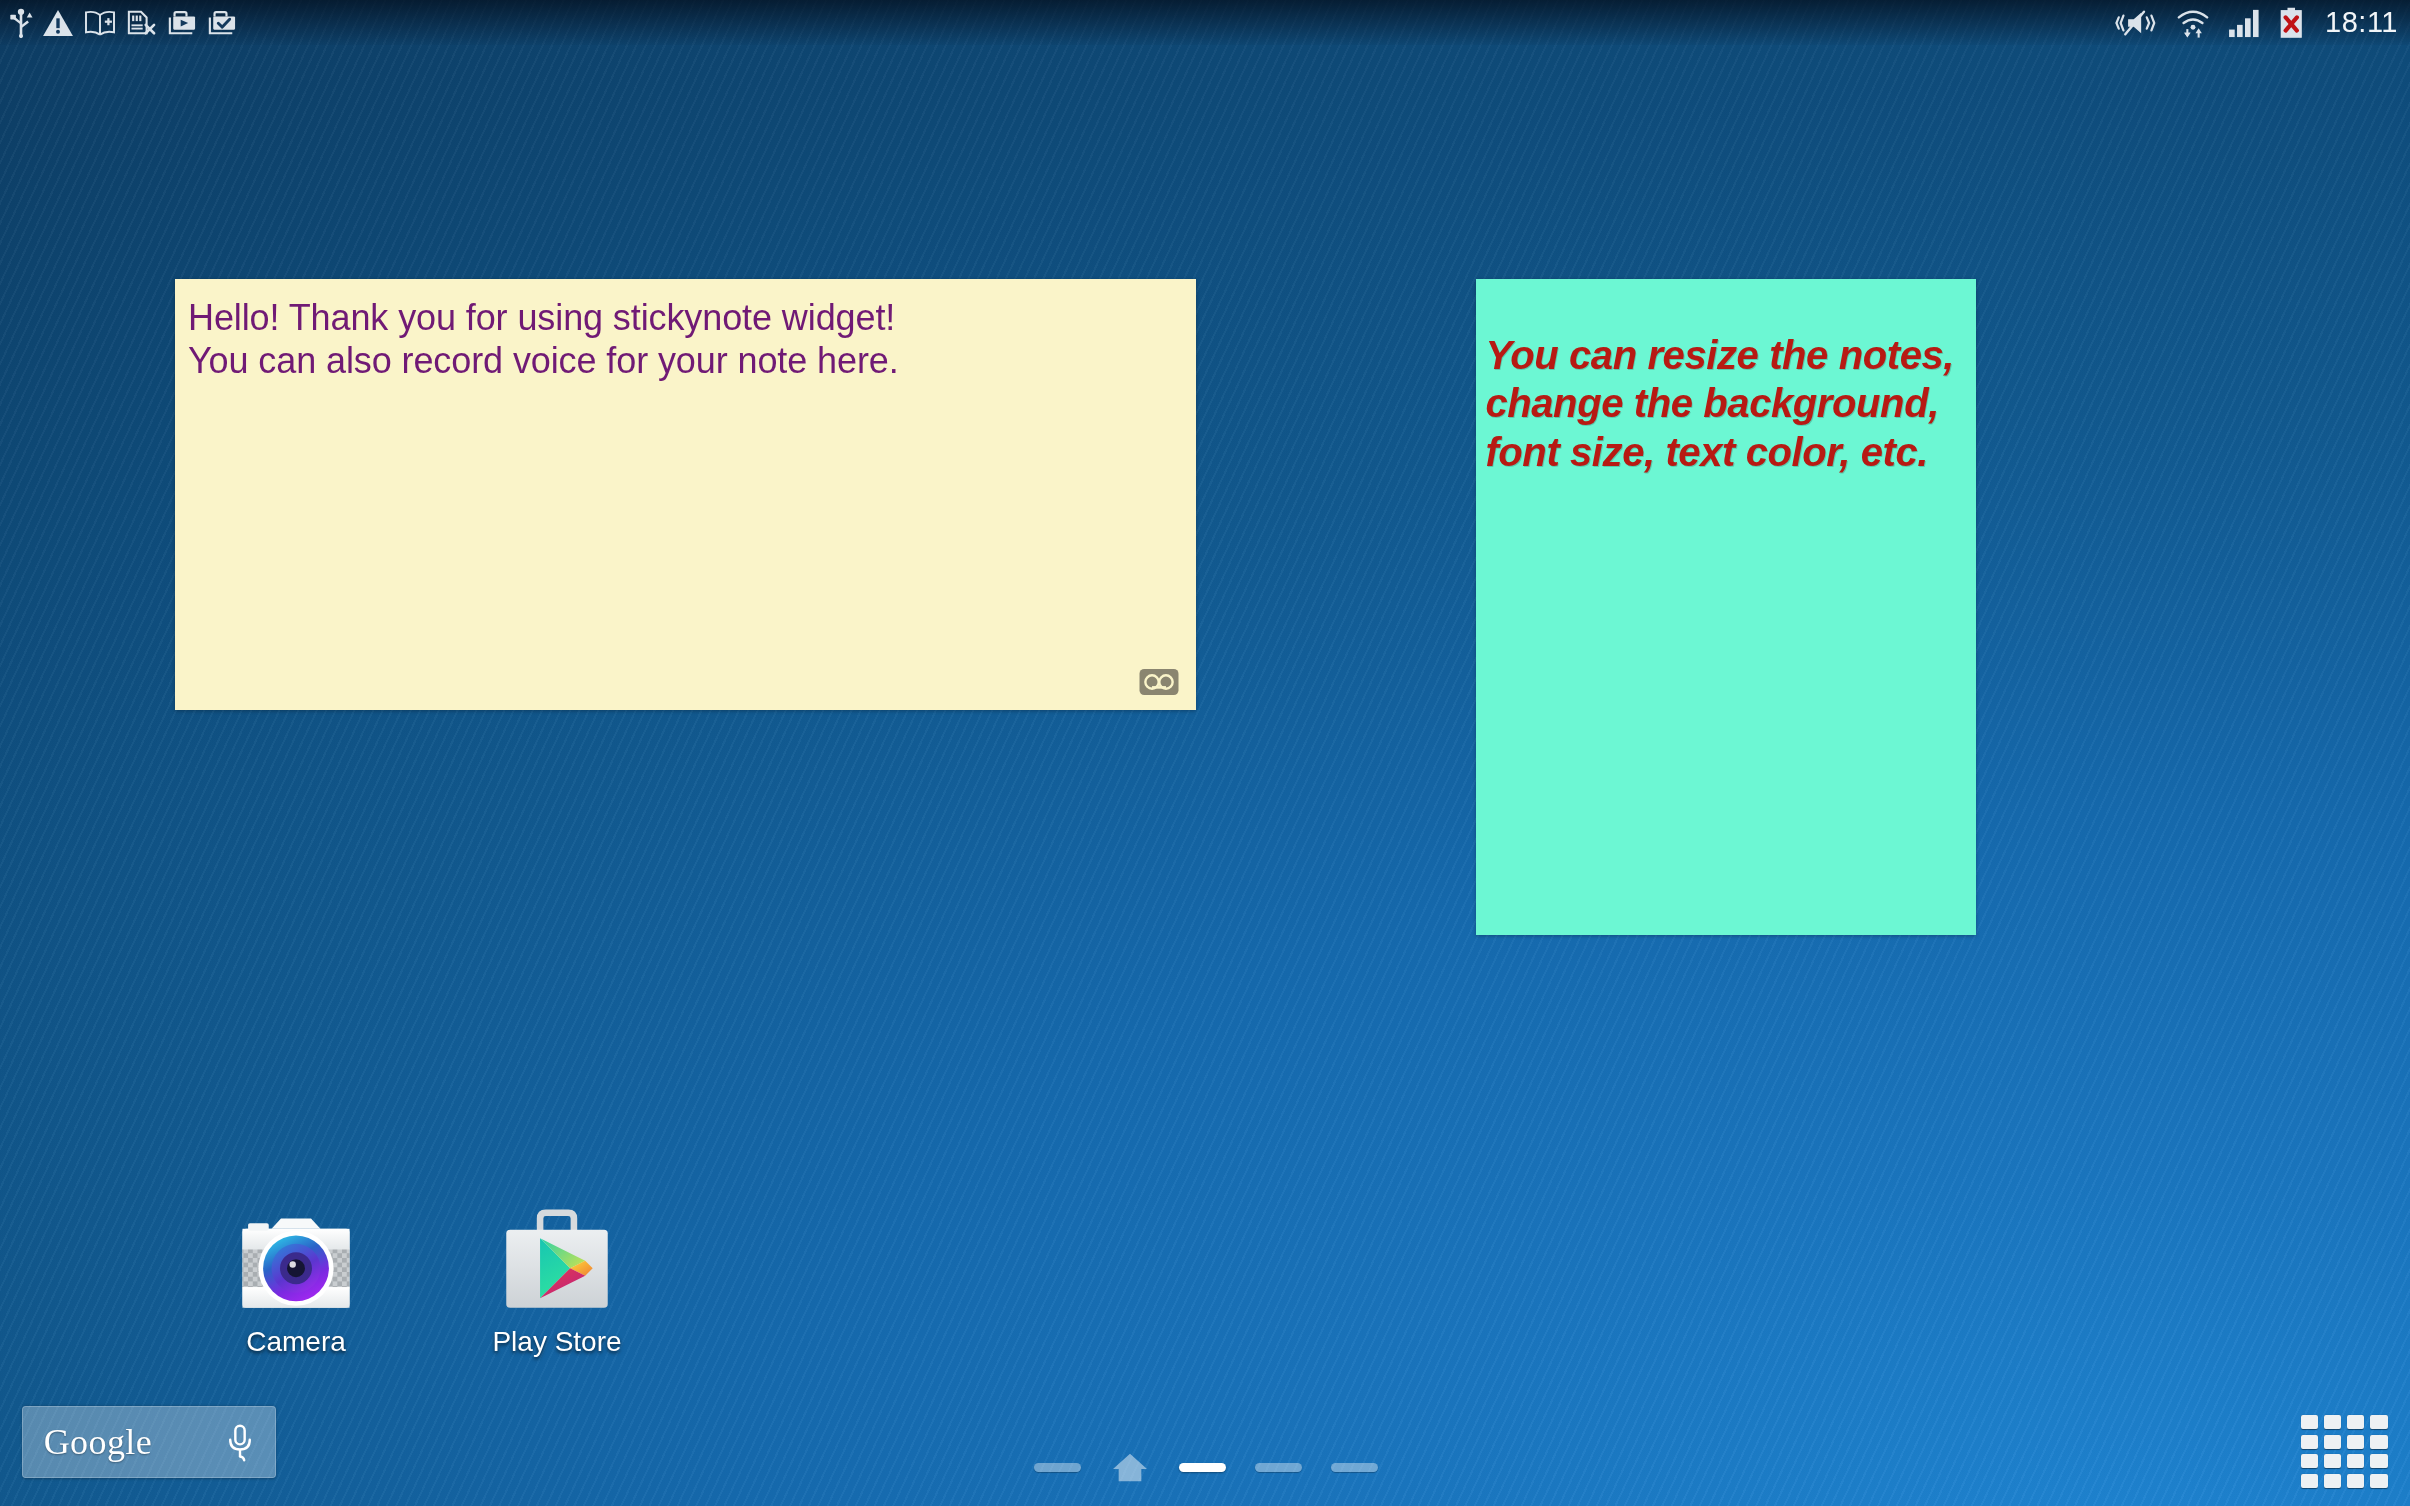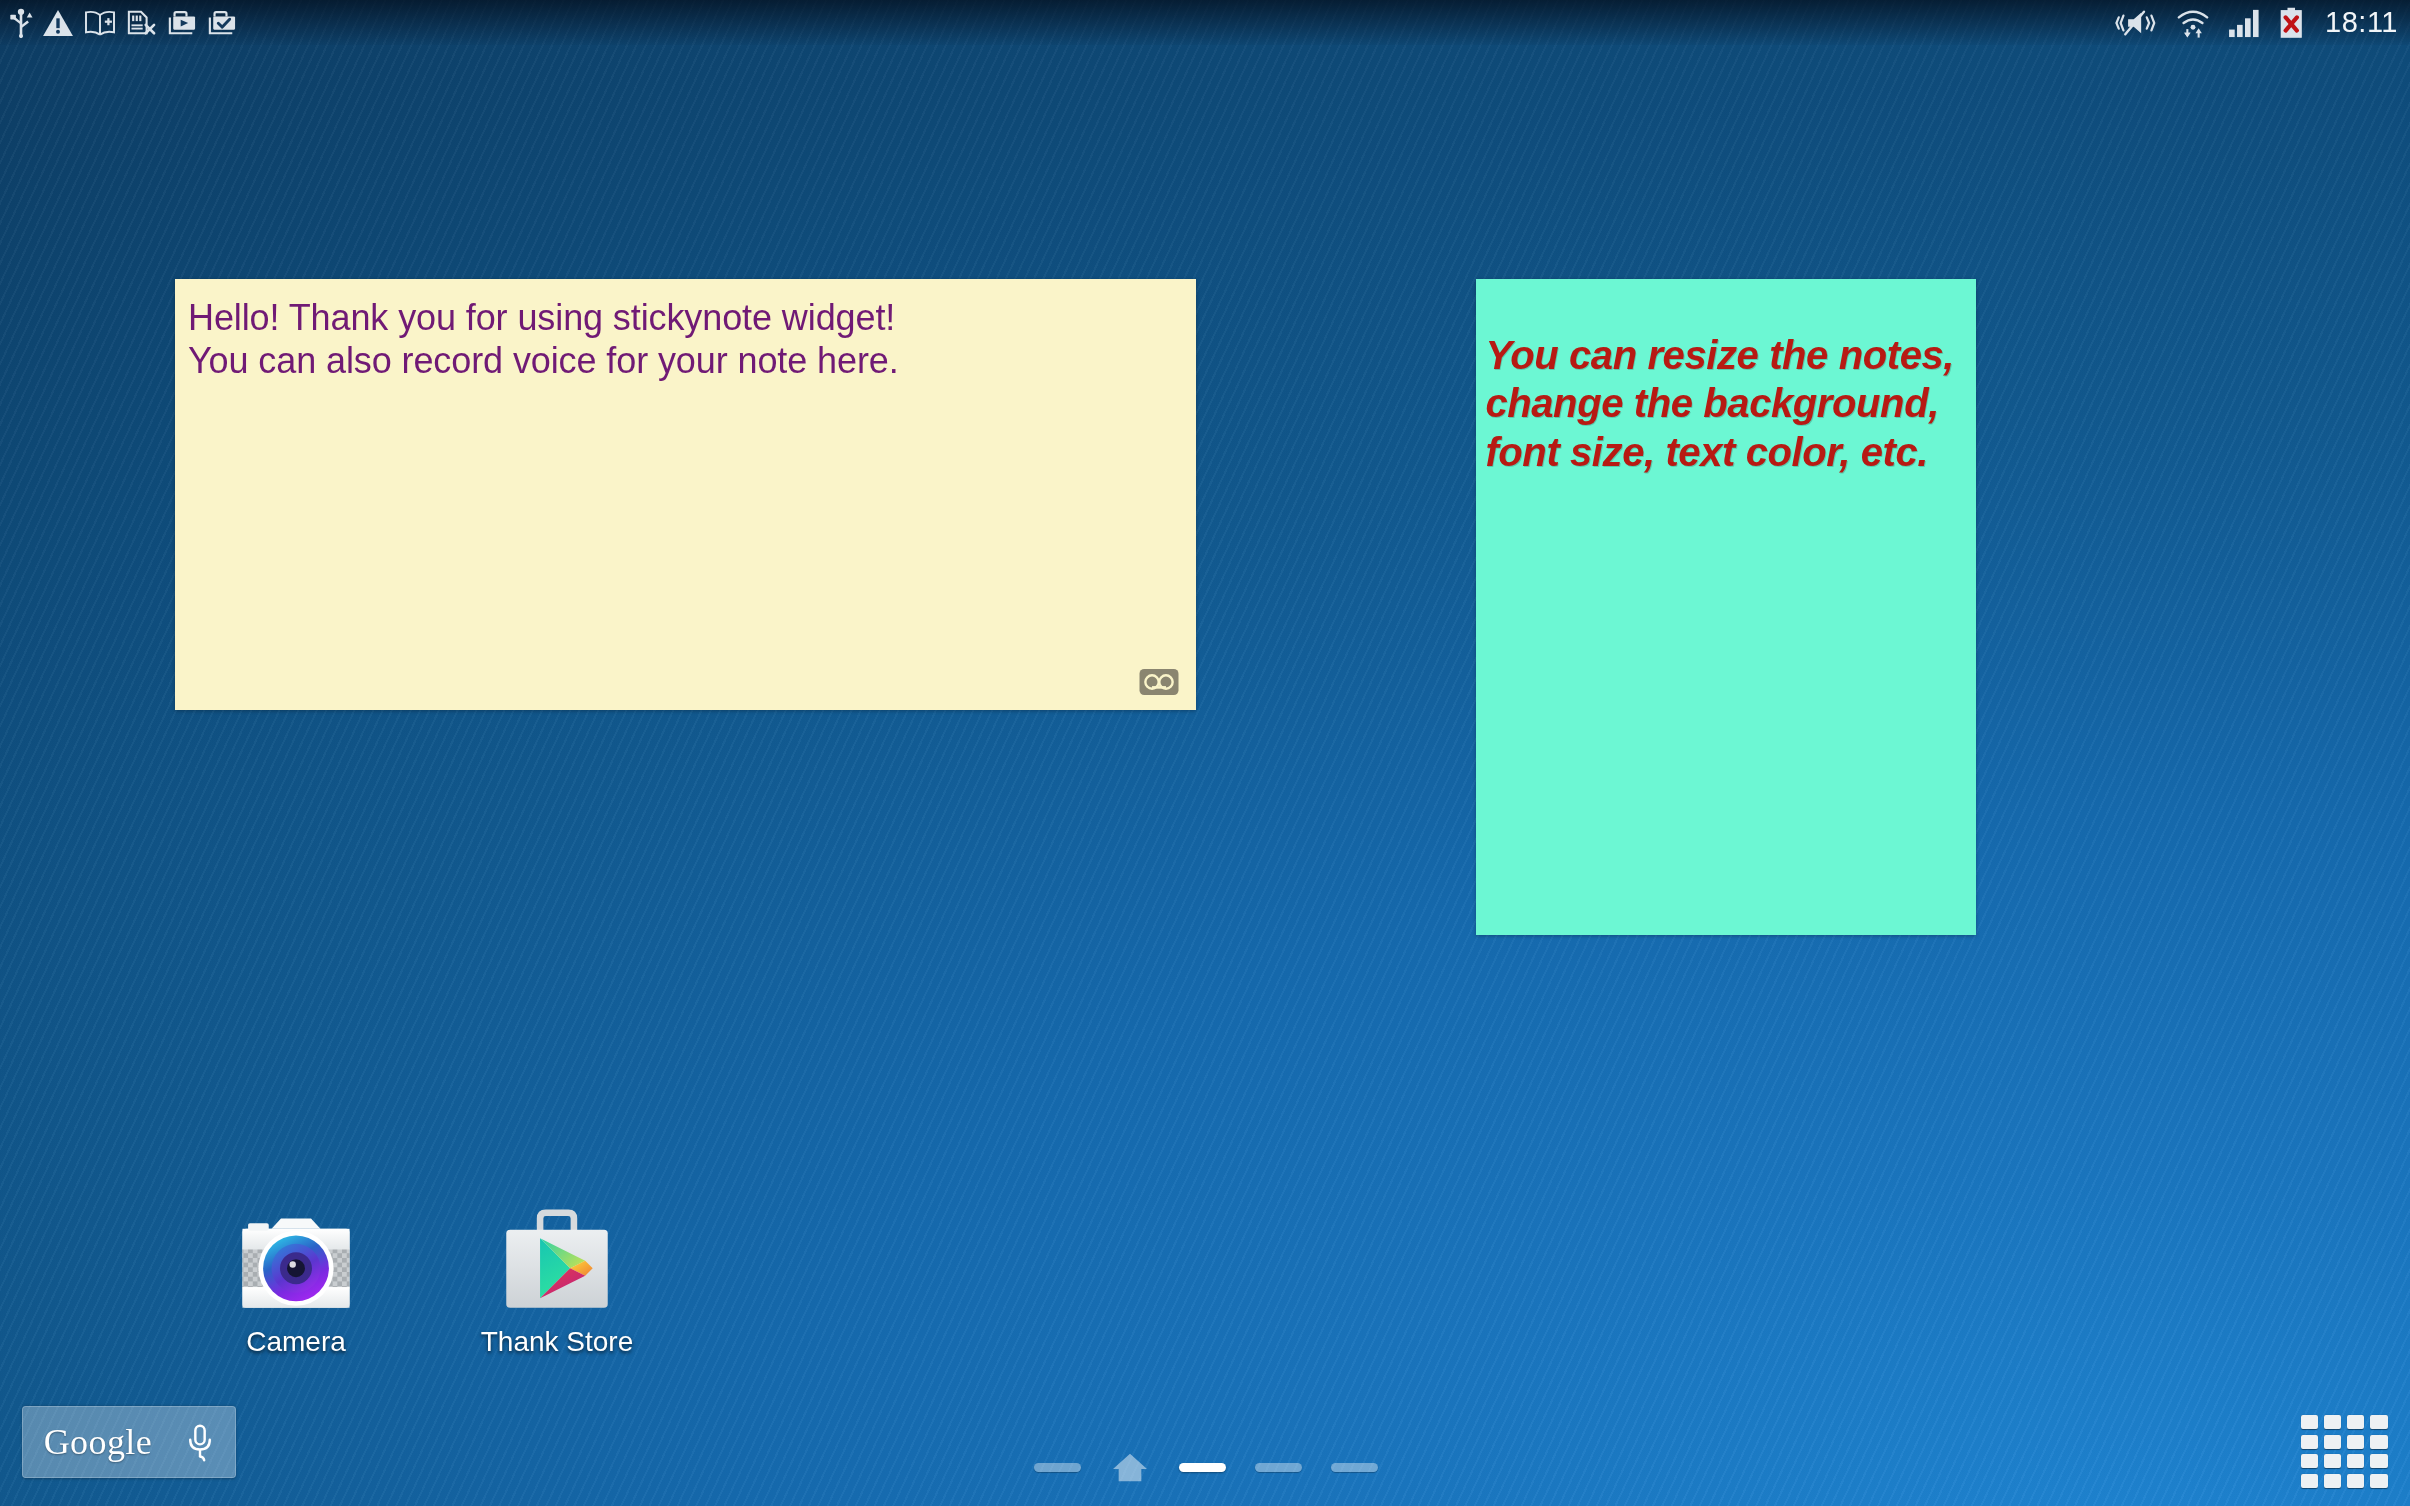--- a/index.html
+++ b/index.html
@@ -99,21 +99,21 @@
     color:#ffffff;
     font-size:28px;
     font-family:"Liberation Sans", sans-serif;
     text-shadow:0 1.9px 3.8px rgba(0,0,0,0.65);
     white-space:nowrap;
   }
 
   
   #google-widget {
     position:absolute; left:21.7px; top:1406px;
-    width:214px; height:72px;
+    width:254px; height:72px;
     background:rgba(255,255,255,0.30);
     border:0.9px solid rgba(255,255,255,0.22);
     border-radius:3.8px;
     display:flex; align-items:center;
     justify-content:space-between;
     padding:0 19px 0 21px;
     box-shadow:0 0.9px 2.8px rgba(0,0,0,0.25);
   }
   #google-wordmark {
     color:#ffffff;
@@ -359,21 +359,21 @@
           <stop offset="100%" stop-color="#cdd2d6"></stop>
         </linearGradient>
       </defs>
       <path d="M48 26 L48 13 Q48 7 54 7 L78 7 Q84 7 84 13 L84 26" fill="none" stroke="#d6dadd" stroke-width="7"></path>
       <rect x="12" y="25" width="108" height="83" rx="4" fill="url(#bagGrad)"></rect>
       <polygon points="48,34 48,98 80,66" fill="url(#psLeft)"></polygon>
       <polygon points="48,34 96,58 80,66" fill="url(#psTop)"></polygon>
       <polygon points="80,66 96,58 104,66 96,74" fill="url(#psRight)"></polygon>
       <polygon points="48,98 80,66 96,74" fill="url(#psBottom)"></polygon>
     </svg>
-    <div class="app-label">Thank Store</div>
+    <div class="app-label">Play Store</div>
   </div>
 
   <div id="google-widget">
     <div id="google-wordmark">Google</div>
     <svg width="32" height="41" viewBox="0 0 34 44">
       <rect x="12" y="4" width="10" height="20" rx="5" fill="none" stroke="#ffffff" stroke-width="2.6"></rect>
       <path d="M6.5 19 Q6.5 29.5 17 29.5 Q27.5 29.5 27.5 19" fill="none" stroke="#ffffff" stroke-width="2.6" stroke-linecap="round"></path>
       <line x1="17" y1="29.5" x2="17" y2="37" stroke="#ffffff" stroke-width="2.6"></line>
       <path d="M17 37 Q21 37.5 21.5 41" fill="none" stroke="#ffffff" stroke-width="2.6" stroke-linecap="round"></path>
     </svg>

